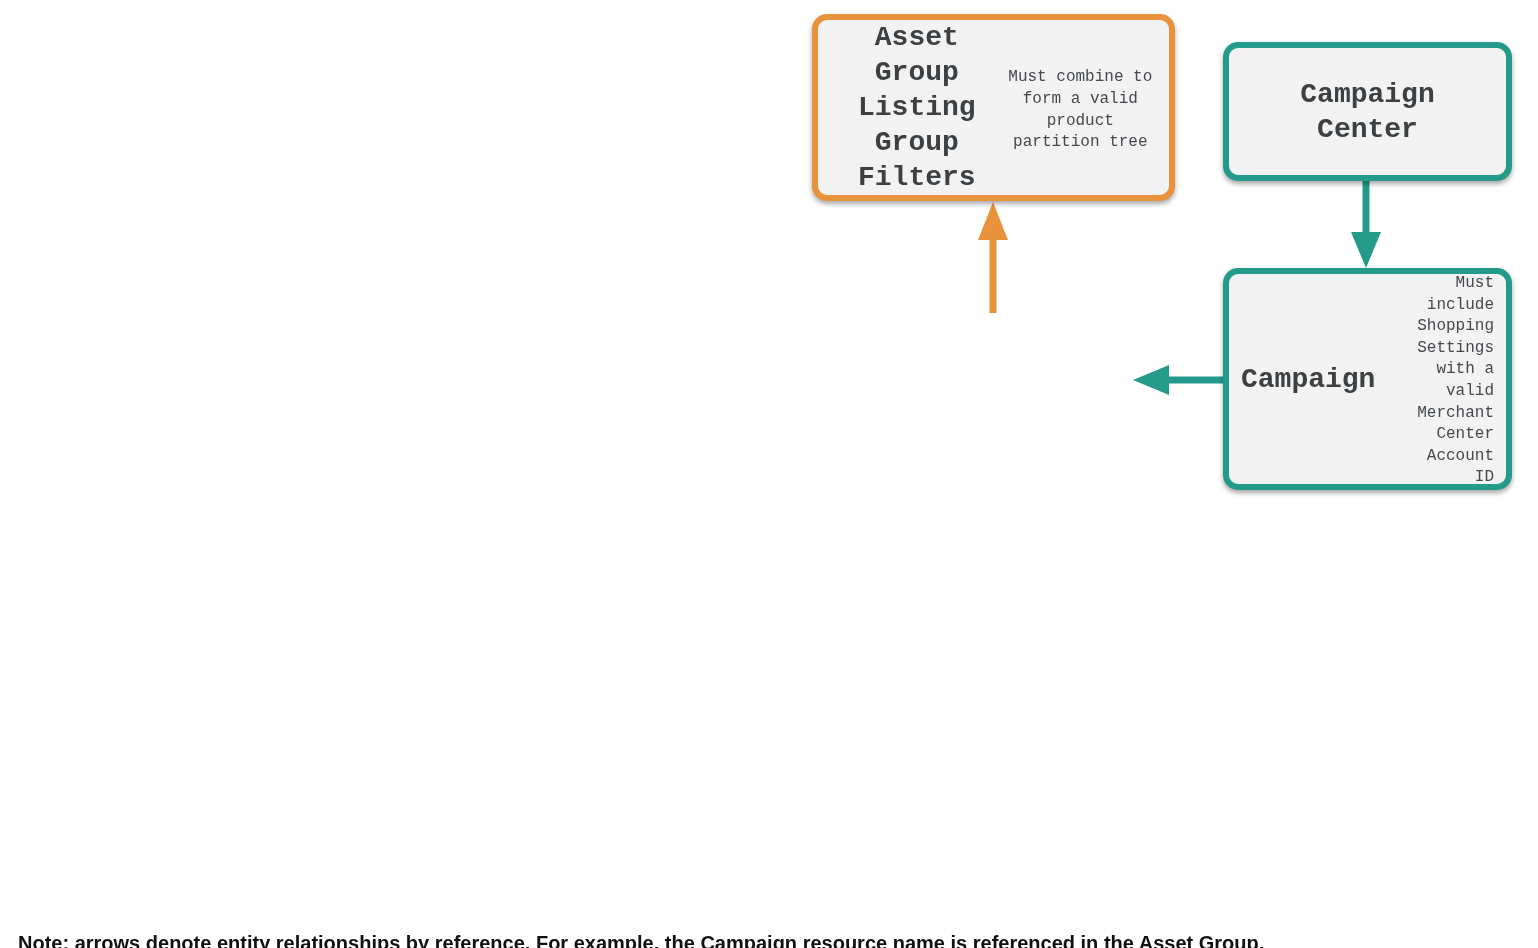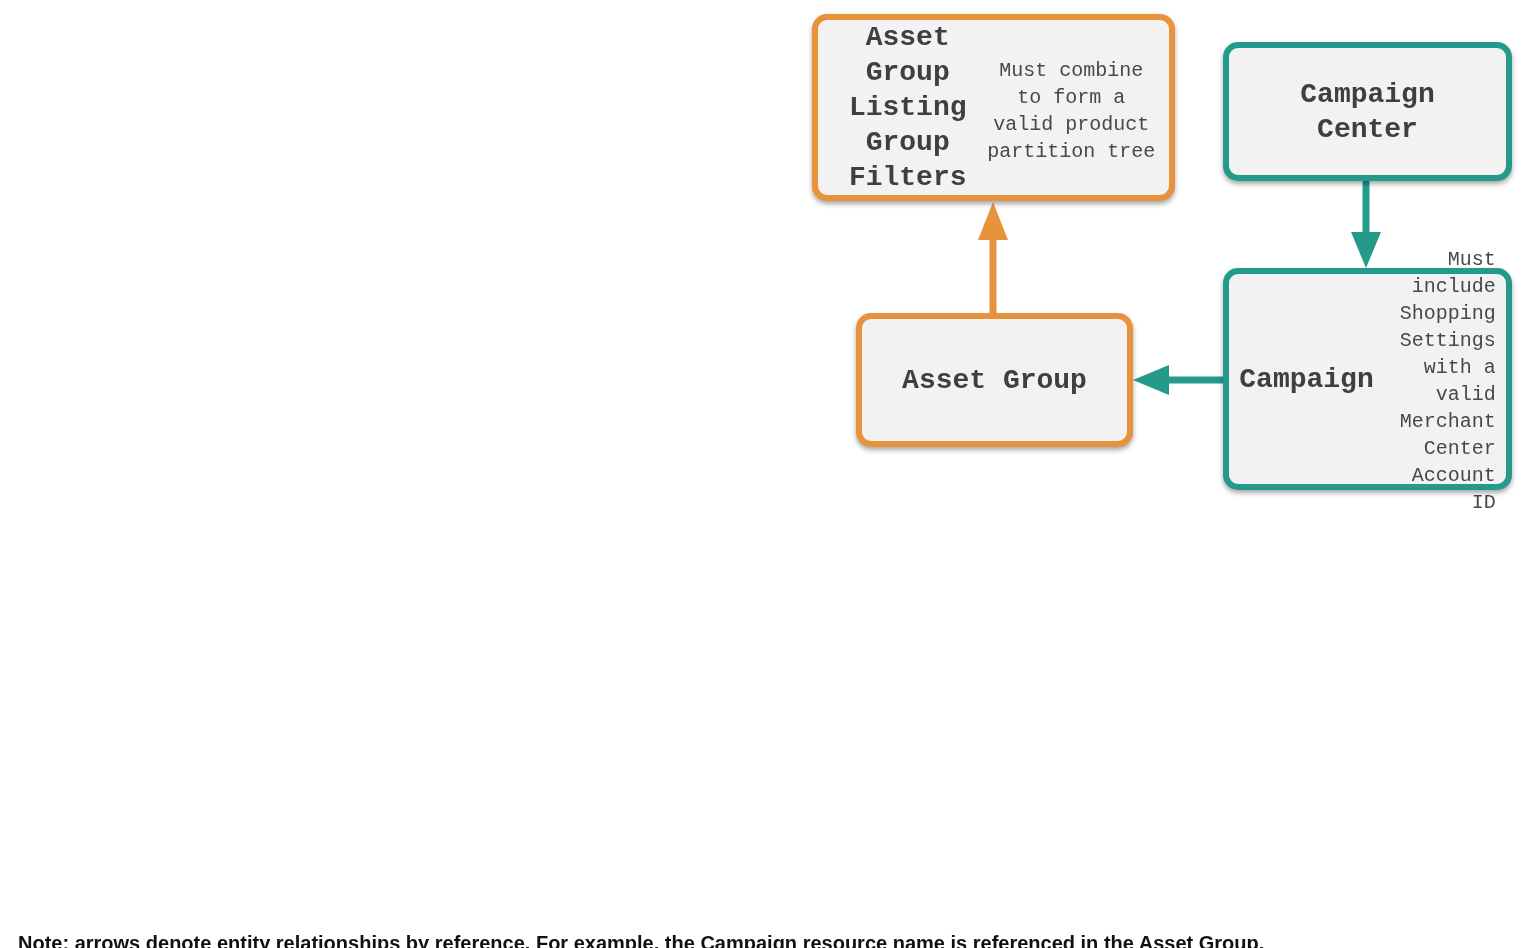--- a/index.html
+++ b/index.html
@@ -40,21 +40,21 @@
   .node.accent-teal   { border: 6px solid var(--teal, #249B8A); }
 
   .node-title {
     font-size: 28px;
     font-weight: bold;
     color: var(--text, #3C4043);
     line-height: 1.25;
     margin: 0 auto;
   }
   .node-subtitle {
-    font-size: 20px;
+    font-size: 16px;
     font-weight: normal;
     color: var(--subtext, #45494E);
     line-height: 1.35;
     margin: 6px auto 0 auto;
   }
 
   .node-listing        { left: 812px;  top: 14px;  width: 363px; height: 187px; }
   .node-listing .node-title    { max-width: 290px; }
   .node-listing .node-subtitle { max-width: 285px; }
 
@@ -103,23 +103,20 @@
 
   <div class="node node-listing accent-orange">
     <div class="node-title">Asset Group Listing Group Filters</div>
     <div class="node-subtitle">Must combine to form a valid product partition tree</div>
   </div>
 
   <div class="node node-budget accent-teal">
     <div class="node-title">Campaign Center</div>
   </div>
 
-  <div class="node node-asset-group accent-orange">
-    <div class="node-title">Asset Group</div>
-  </div>
 
   <div class="node node-campaign accent-teal">
     <div class="node-title">Campaign</div>
     <div class="node-subtitle">Must include Shopping Settings with a valid Merchant Center Account ID</div>
   </div>
 
   <p class="note">Note: arrows denote entity relationships by reference. For example, the Campaign resource name is referenced in the Asset Group.</p>
 
 </div>
 

